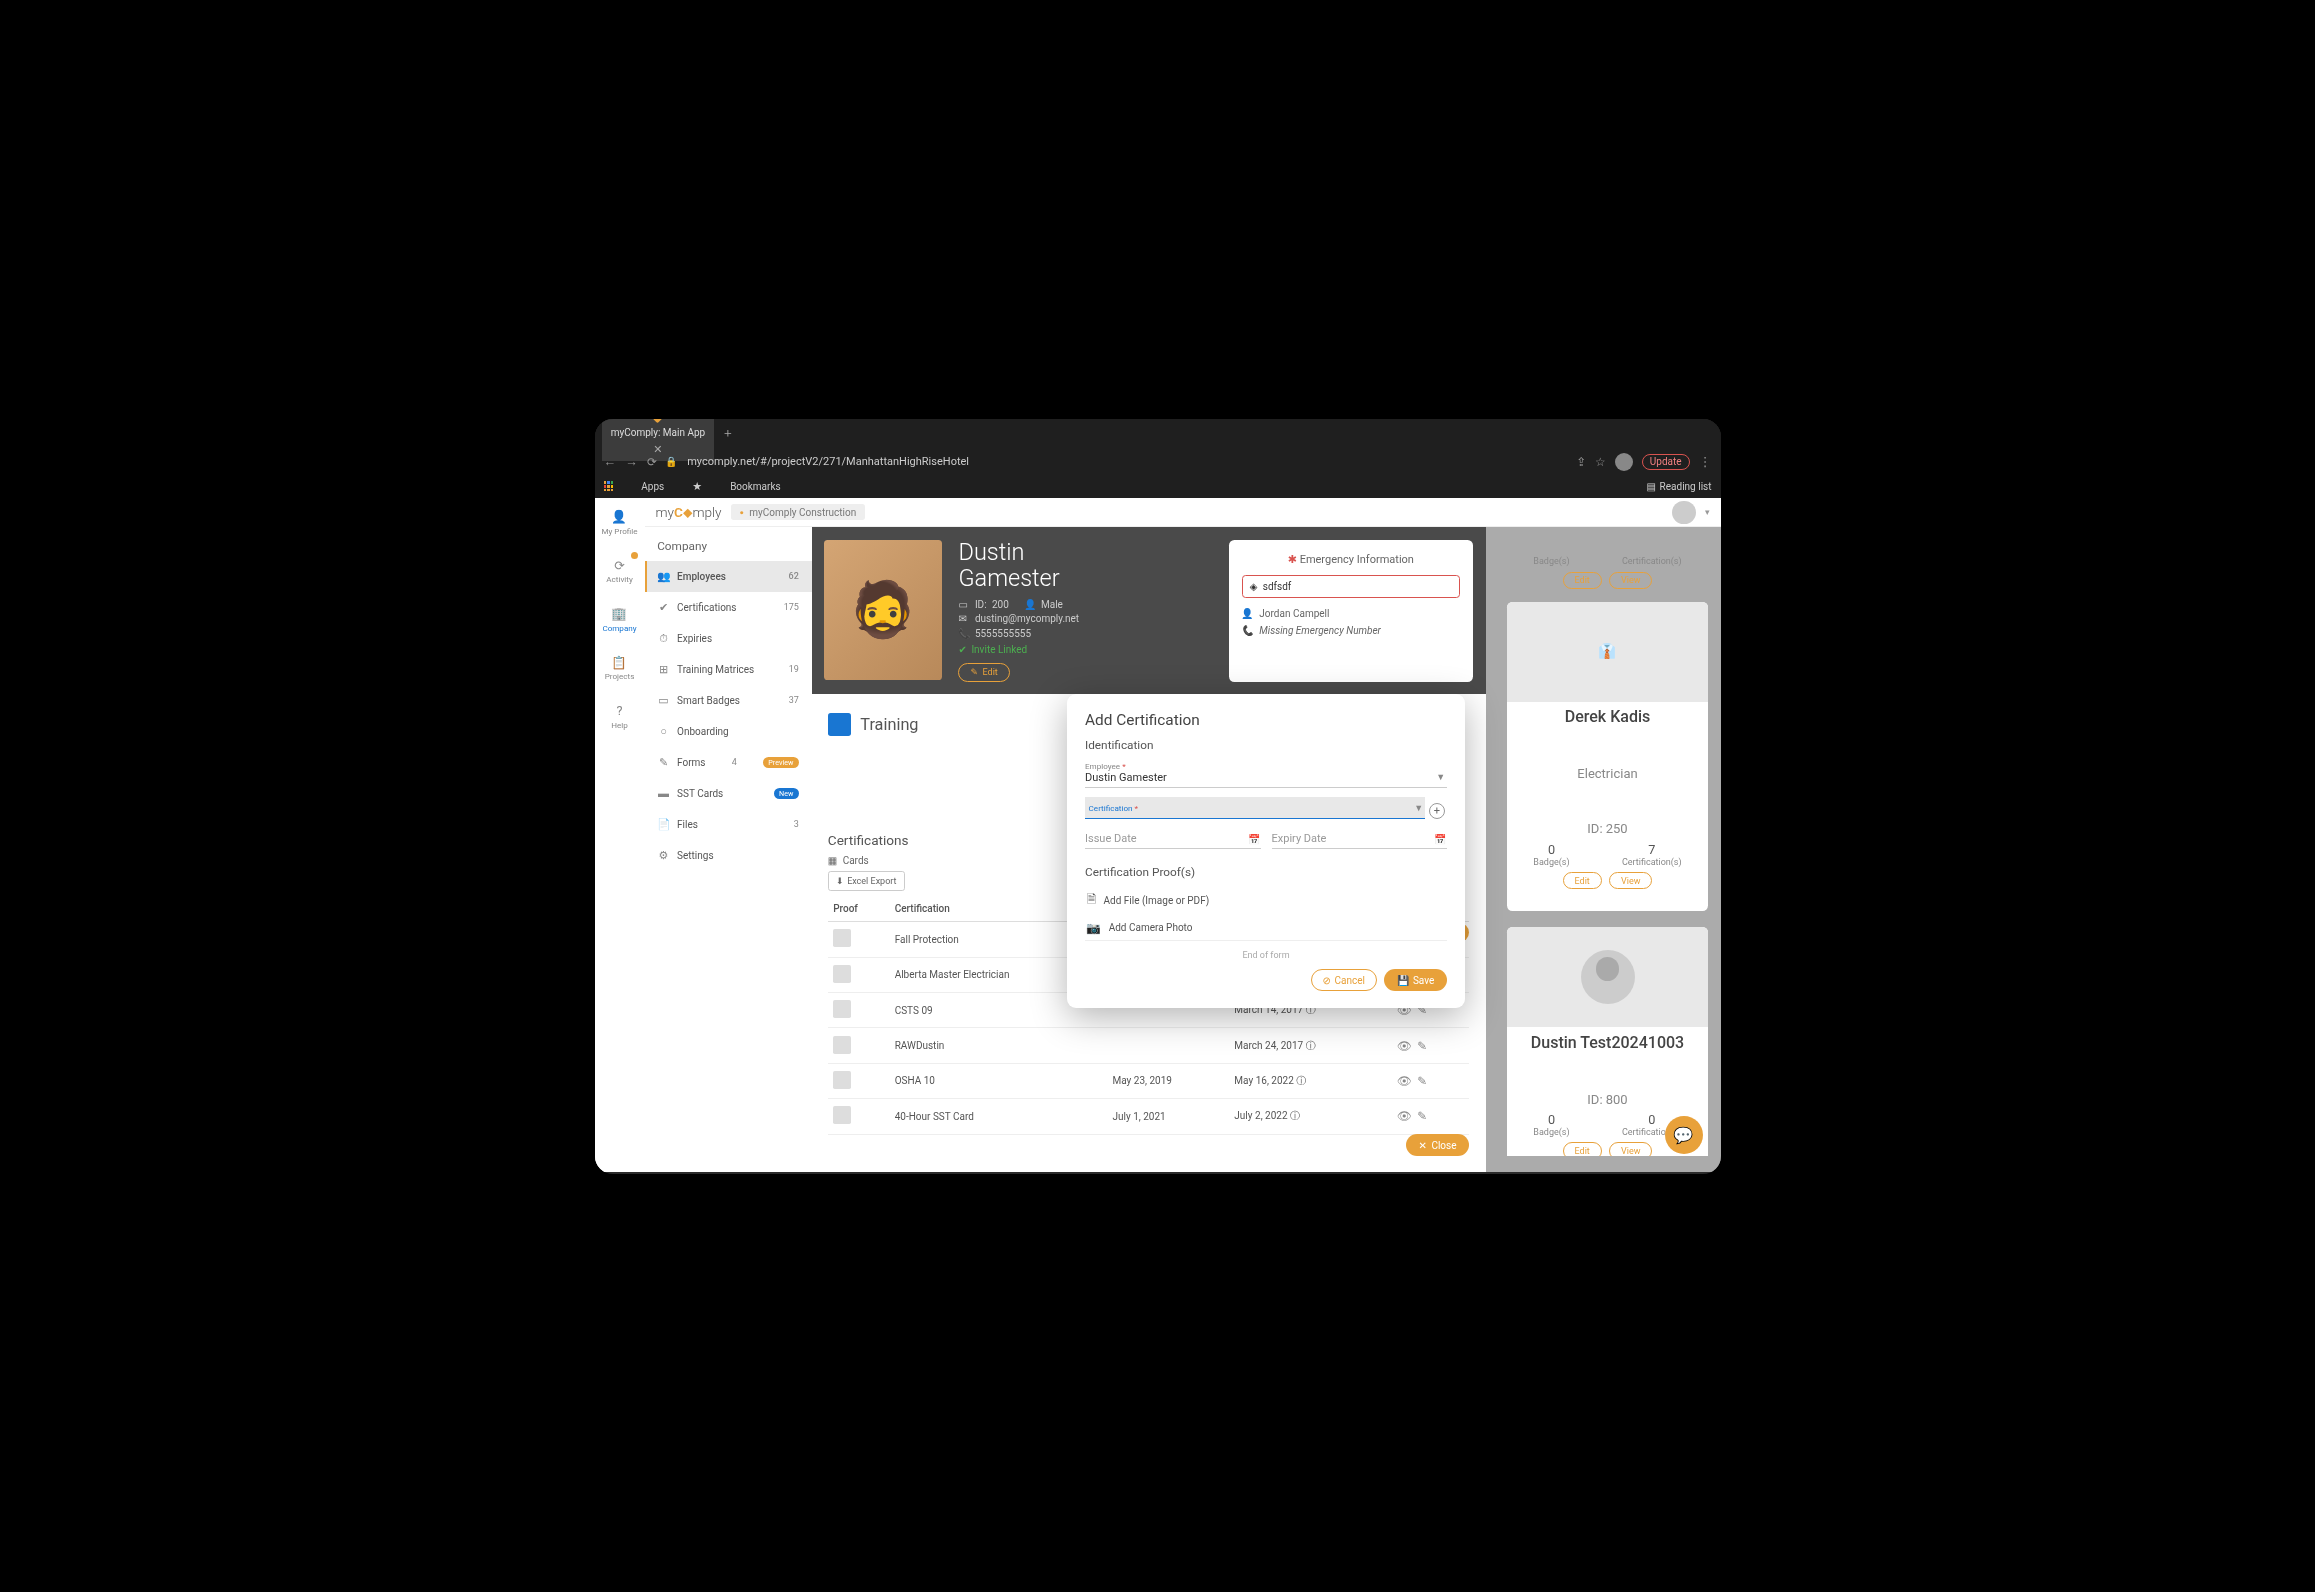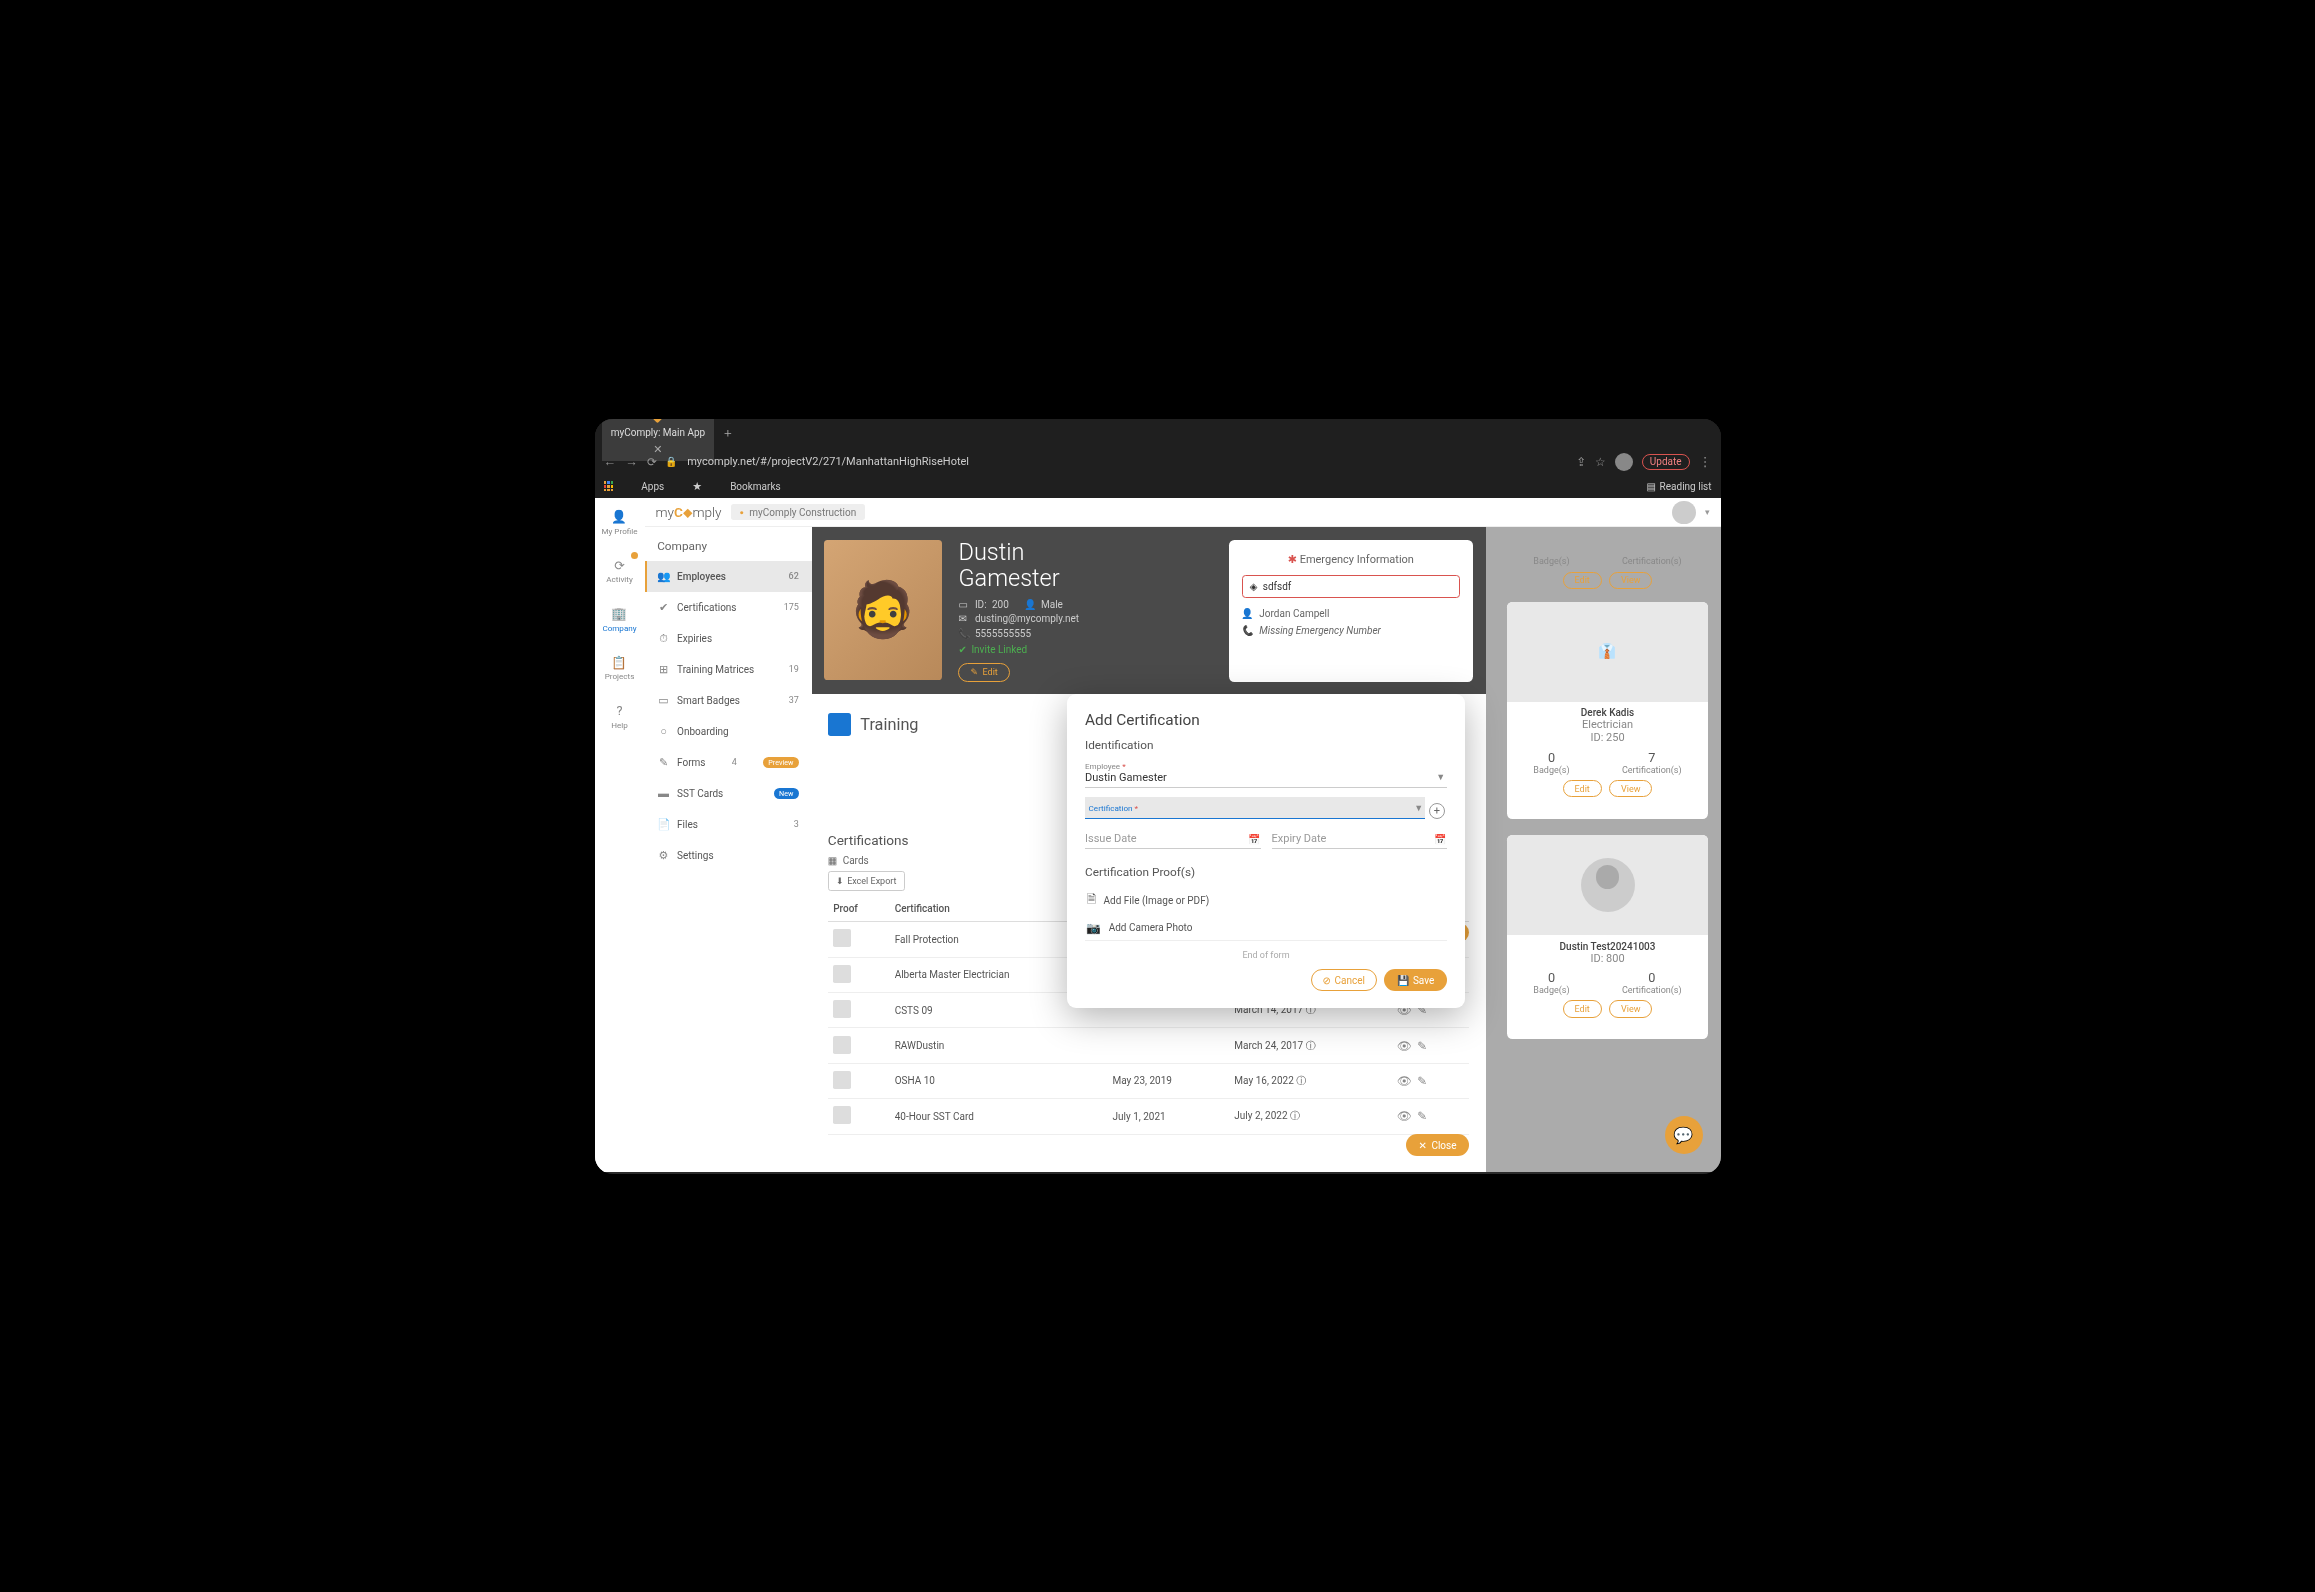--- a/index.html
+++ b/index.html
@@ -104,22 +104,22 @@
 .close-pill { position:absolute; bottom:16.3px; right:16.3px; background:#e8a13a; color:#fff; font-size:10px; padding:5.4px 12.7px; border-radius:12.7px; cursor:pointer; display:flex; gap:4.5px; align-items:center; z-index:12; }
 .add-cert-pill { position:absolute; right:16.3px; top:396px; background:#e8a13a; color:#fff; font-size:9px; padding:4.5px 11px; border-radius:11px; cursor:pointer; z-index:12; }
 
 
 .emp-col { position:absolute; right:0; top:29px; bottom:16px; width:226px; z-index:6; padding:0 12.7px; overflow:hidden; }
 .stat-row { display:flex; justify-content:space-around; font-size:9px; color:#888; margin-bottom:5.4px; }
 .mini-btns { display:flex; justify-content:center; gap:7.2px; margin-bottom:12.7px; }
 .mini-btn { border:0.9px solid #e8a13a; color:#e8a13a; font-size:9px; padding:2.7px 11px; border-radius:9px; cursor:pointer; }
 .emp-card { background:#fff; border-radius:5.4px; text-align:center; padding:0 0 9px; margin-bottom:16.3px; }
 .emp-photo { width:100%; height:100px; background:#e8e8e8; border-radius:5.4px 5.4px 0 0; display:flex; align-items:center; justify-content:center; }
-.emp-name { font-size:10px; font-weight:500; margin-top:5.4px; color:#444; }
-.emp-role { font-size:11px; color:#888; }
+.emp-name { font-size:16px; font-weight:500; margin-top:5.4px; color:#444; }
+.emp-role { font-size:13px; color:#888;margin-top:40px; }
 .emp-stats { display:flex; justify-content:space-around; margin-top:5.4px; font-size:9px; color:#888; }
 .emp-stat-val { font-size:12.7px; color:#555; display:block; }
 
 
 .modal-backdrop { position:absolute; inset:0; z-index:20; display:flex; align-items:flex-start; justify-content:center; padding-top:167px; pointer-events:none; }
 .modal { width:398px; background:#fff; border-radius:9px; padding:16.3px 18px; box-shadow:0 9px 36px rgba(0,0,0,.3); pointer-events:auto; }
 .modal-title { font-size:15.4px; color:#444; margin-bottom:9px; }
 .modal-sub { font-size:11.8px; color:#555; margin:7.2px 0 5.4px; }
 .field { border-bottom:0.9px solid #ccc; padding:3.6px 0; margin-bottom:9px; position:relative; }
 .field-label { font-size:8.1px; color:#888; }

